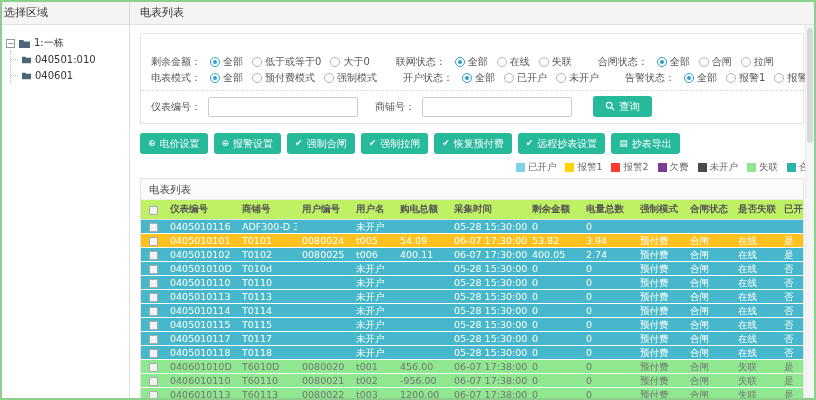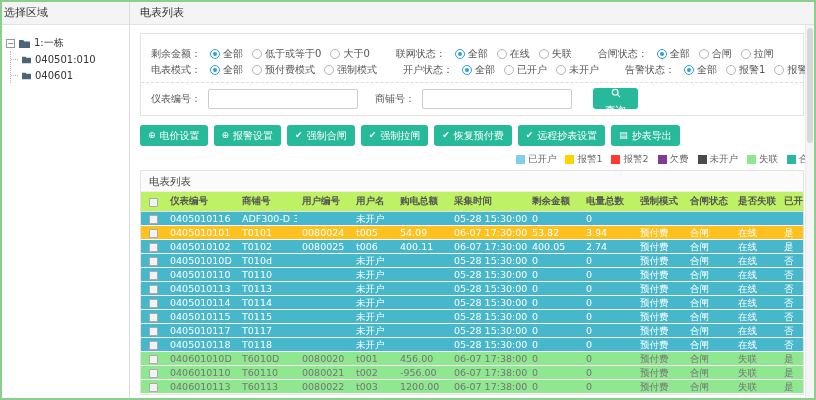--- a/index.html
+++ b/index.html
@@ -19,36 +19,36 @@
   .tree-label{white-space:nowrap;}
   .tree-children{margin-left:4px;padding-left:10px;border-left:1px dotted #bbb;}
   .tree-child{display:flex;align-items:center;gap:3px;height:16px;white-space:nowrap;}
   .tree-stub{width:7px;border-top:1px dotted #bbb;margin-left:-10px;flex:none;}
   
   .main{flex:1;display:flex;flex-direction:column;min-width:0;}
   .main-header{height:22px;background:#f4f4f4;border-bottom:1px solid #e2e2e2;line-height:22px;
        padding-left:10px;font-size:11px;color:#333;}
   .main-body{flex:1;padding:8px 10px 0 10px;overflow:hidden;min-height:0;}
   
-  .filter-box{border:1px solid #e3e3e3;padding:12px 10px 6px;background:#fff;}
+  .filter-box{border:1px solid #e3e3e3;padding:20px 10px 6px;background:#fff;}
   .filter-row{display:flex;align-items:center;gap:26px;height:16px;font-size:10px;color:#555;white-space:nowrap;}
   .filter-group{display:inline-flex;align-items:center;gap:9px;}
   .filter-label{color:#555;}
   .radio-option{display:inline-flex;align-items:center;gap:3px;cursor:pointer;}
   .radio{width:10px;height:10px;border:1px solid #b5b5b5;border-radius:50%;background:#fff;position:relative;
        box-sizing:border-box;flex:none;}
   .radio.selected{border-color:#2e9fd0;}
   .radio.selected::after{content:"";position:absolute;left:2px;top:2px;right:2px;bottom:2px;background:#2e9fd0;border-radius:50%;}
   .dashed-divider{border-top:1px dashed #ddd;margin:4px -10px 5px;}
   .search-row{display:flex;align-items:center;gap:7px;font-size:10px;color:#555;height:21px;}
   .text-input{width:150px;height:20px;border:1px solid #ccc;border-radius:2px;font-size:10px;padding:0 4px;
        box-sizing:border-box;font-family:inherit;}
   .filter-label.shop{margin-left:10px;}
   .query-btn{background:#26b99a;color:#fff;border:none;height:21px;padding:0 12px;border-radius:3px;
-       font-size:10.5px;display:inline-flex;align-items:center;gap:4px;margin-left:14px;cursor:pointer;font-family:inherit;flex-direction:column;}
+       font-size:10.5px;display:inline-flex;align-items:center;gap:4px;margin-left:14px;cursor:pointer;font-family:inherit;}
   
   .actions-row{margin-top:9px;display:flex;gap:6px;}
   .action-btn{background:#26b99a;color:#fff;border:none;height:21px;padding:0 8px;border-radius:3px;
        font-size:10px;display:inline-flex;align-items:center;gap:4px;cursor:pointer;font-family:inherit;white-space:nowrap;}
   .btn-icon{font-size:9px;line-height:1;}
   
   .legend-row{display:flex;justify-content:flex-end;align-items:center;gap:9px;margin-top:7px;margin-right:-14px;
        font-size:9.5px;color:#666;white-space:nowrap;}
   .legend-item{display:inline-flex;align-items:center;gap:3px;}
   .legend-swatch{width:9px;height:9px;display:inline-block;flex:none;}

